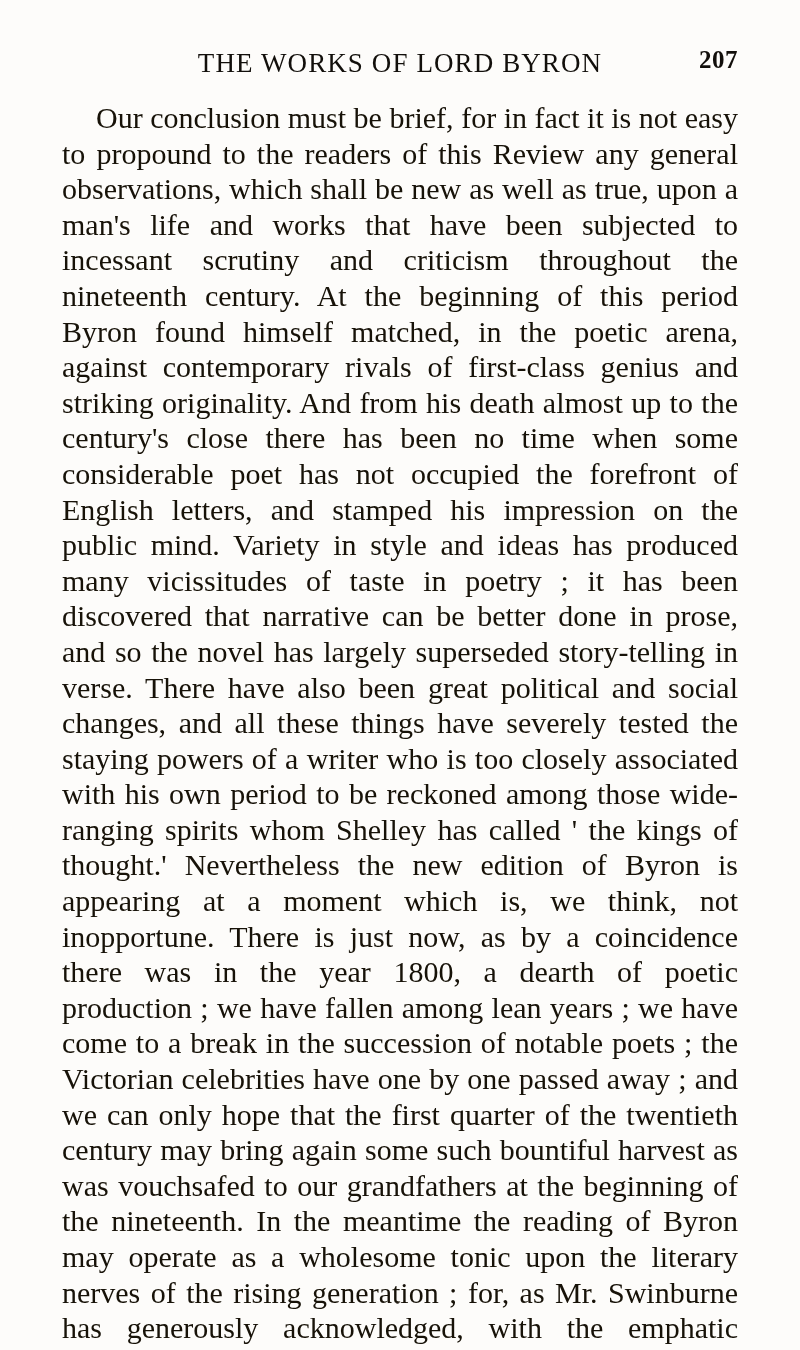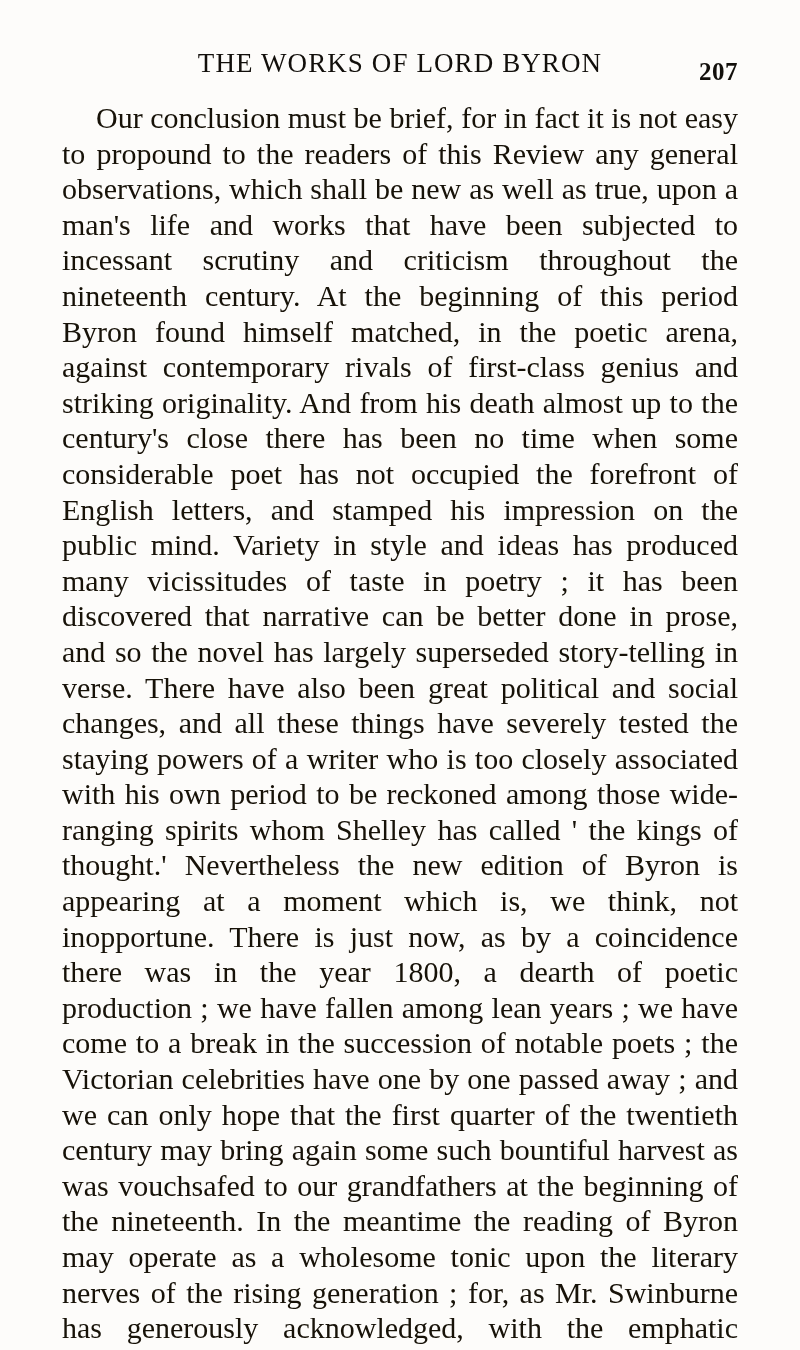--- a/index.html
+++ b/index.html
@@ -38,21 +38,21 @@
   .head-title {
     font-family: "Liberation Serif", serif;
     font-size: 27px;
     letter-spacing: 1.1px;
     white-space: nowrap;
     color: #120f0b;
   }
   .page-number {
     position: absolute;
     right: 0;
-    bottom: 2px;
+    bottom: 14px;
     font-size: 25px;
     font-weight: bold;
     letter-spacing: 0.5px;
     color: #120f0b;
   }
   .body-text {
     font-size: 30px;
     line-height: 35.6px;
     text-align: justify;
     text-justify: inter-word;

